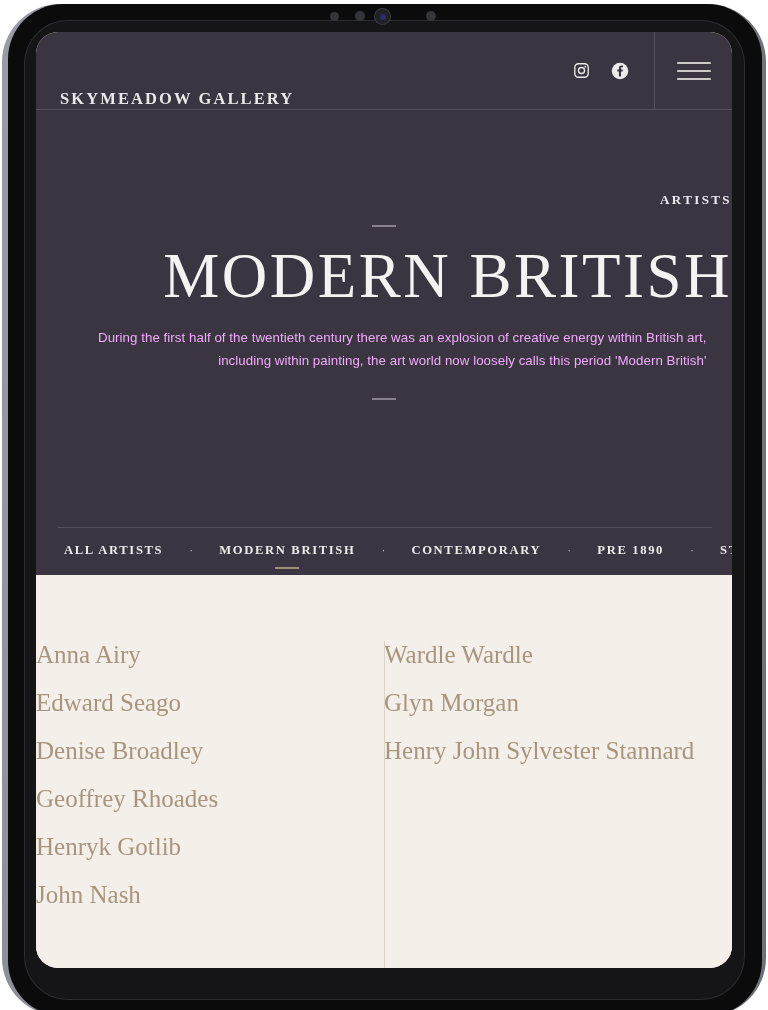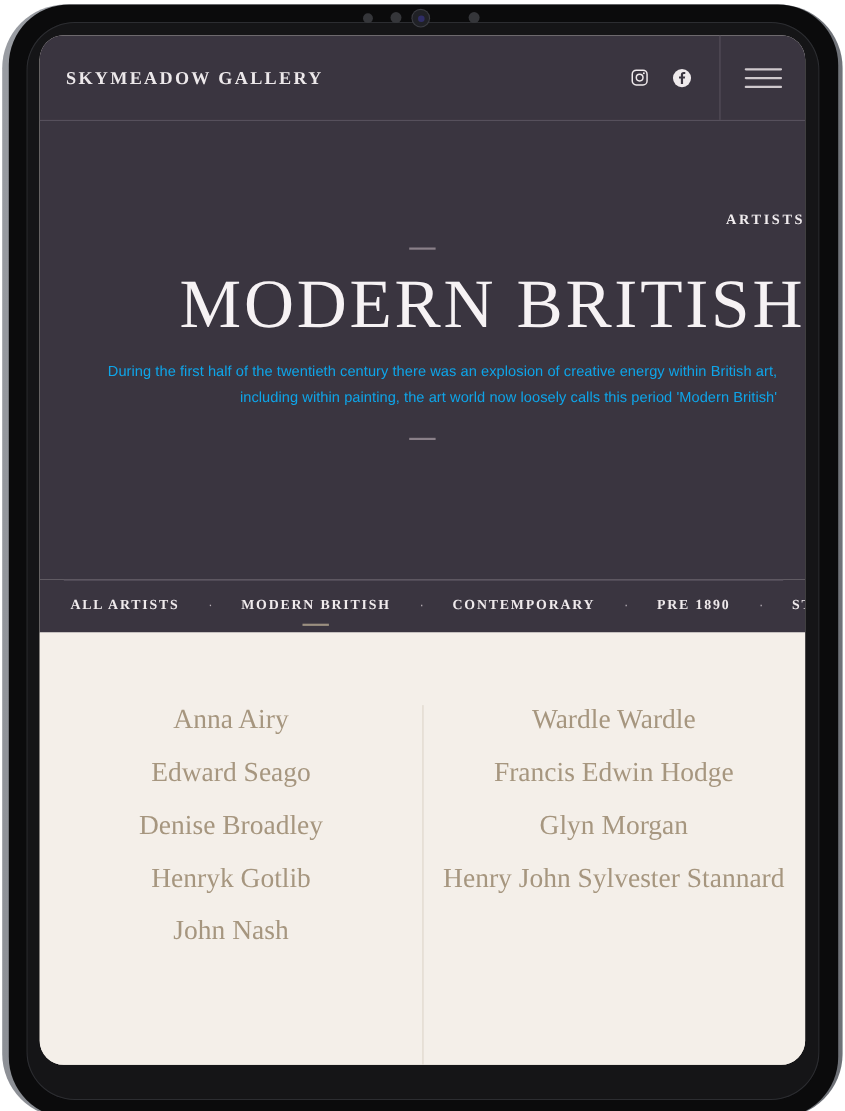--- a/index.html
+++ b/index.html
@@ -107,21 +107,21 @@
     background: #f4efe9;
     z-index: 5;
   }
 
   
   .site-header {
     position: relative;
     height: 78px;
     background: #3a3540;
     display: flex;
-    align-items: center;
+    align-items: flex-end;
     border-bottom: 1px solid #56505c;
   }
 
   .logo {
     margin-left: 24px;
     font-family: "Liberation Serif", serif;
     font-weight: bold;
     font-size: 16.5px;
     letter-spacing: 2.1px;
     color: #ece8ea;
@@ -206,21 +206,21 @@
     margin-top: 16px;
     line-height: 1.05;
   }
 
   .hero-desc {
     margin: 18px auto 0;
     width: 645px;
     font-family: "Liberation Sans", sans-serif;
     font-size: 13.3px;
     line-height: 22.5px;
-    color: #0ea5e9;
+    color: #f0abfc;
     letter-spacing: 0.05px;
   }
 
   .rule-bottom {
     width: 24px;
     height: 2px;
     background: #8a8089;
     margin: 26px auto 0;
   }
 
@@ -298,21 +298,21 @@
     top: 0;
     width: 1px;
     height: 430px;
     background: #dcd4c9;
   }
 
   .artist {
     font-family: "Liberation Serif", serif;
     font-size: 25px;
     color: #a6967f;
-    text-align: center;
+    text-align: left;
     line-height: 27px;
     cursor: pointer;
   }
 </style>
 </head>
 <body>
 
 <div id="device">
 
   <div class="bezel-outer"></div>
@@ -382,26 +382,26 @@
         </div>
     </div>
 
     <div class="list-section">
       <div class="columns">
         <div class="col-divider"></div>
         <div class="col" id="col-left">
             <div class="artist">Anna Airy</div>
             <div class="artist">Edward Seago</div>
             <div class="artist">Denise Broadley</div>
+            <div class="artist">Geoffrey Rhoades</div>
             <div class="artist">Henryk Gotlib</div>
             <div class="artist">John Nash</div>
           </div>
         <div class="col" id="col-right">
             <div class="artist">Wardle Wardle</div>
-            <div class="artist">Francis Edwin Hodge</div>
             <div class="artist">Glyn Morgan</div>
             <div class="artist">Henry John Sylvester Stannard</div>
           </div>
       </div>
     </div>
 
   </div>
 </div>
 
 </body></html>

